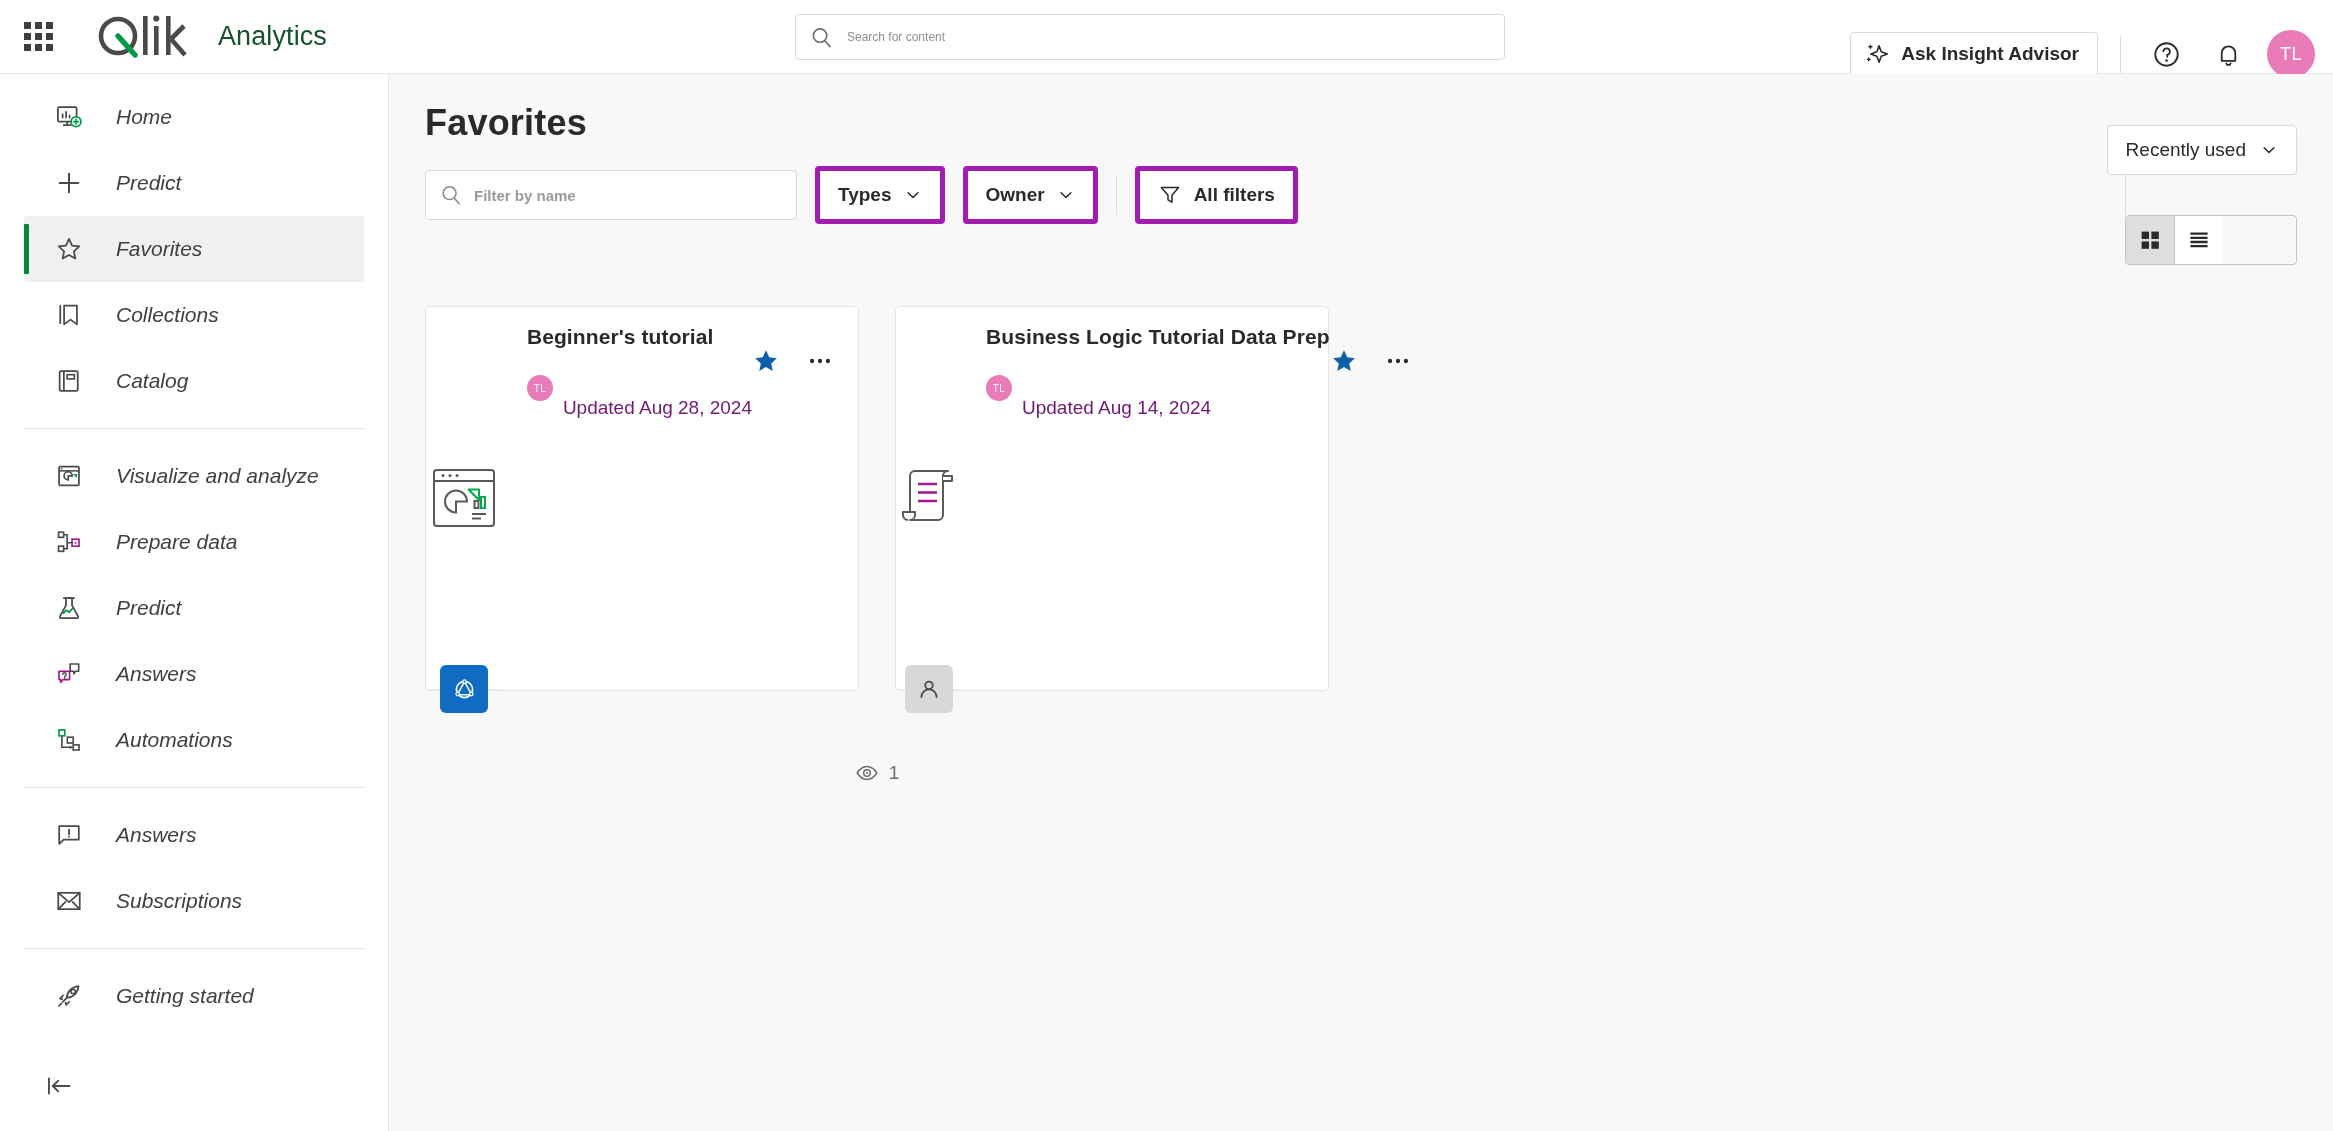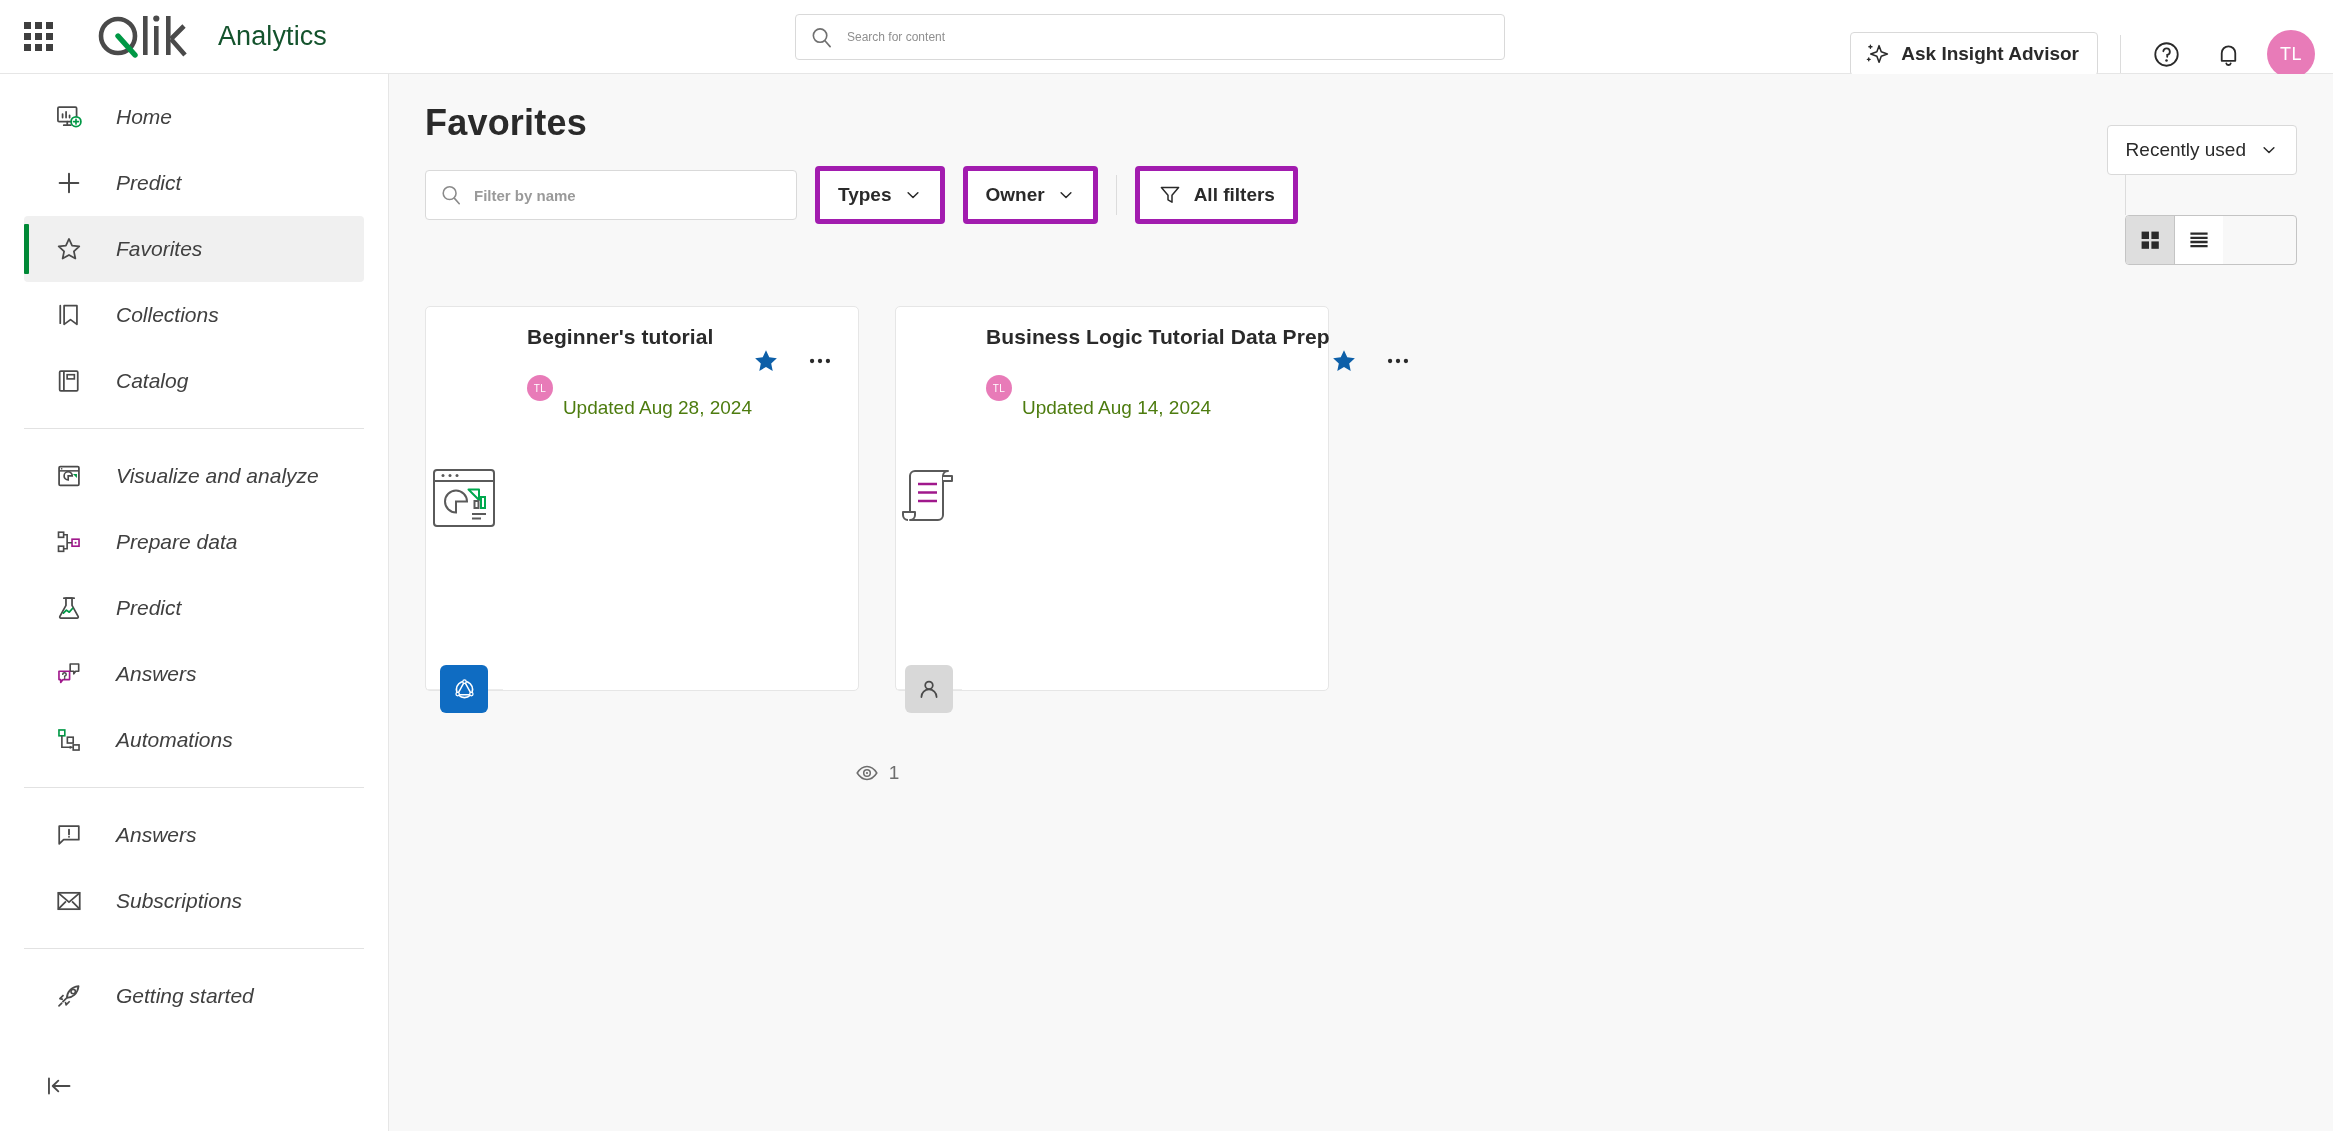--- a/index.html
+++ b/index.html
@@ -192,21 +192,21 @@
     font-size: 21px; font-weight: 700; color: #2a2a2a;
     white-space: nowrap; letter-spacing: .1px;
   }
   .card-sub { display: flex; align-items: center; gap: 10px; }
   .mini-avatar {
     width: 26px; height: 26px; border-radius: 50%;
     background: #e87bb8; color: #fff; font-size: 10px;
     display: flex; align-items: center; justify-content: center;
     letter-spacing: .3px;
   }
-  .card-date { font-size: 19px; color: #4d7c0f; margin-top: 40px; }
+  .card-date { font-size: 19px; color: #701a75; margin-top: 40px; }
   .card-actions {
     display: flex; align-items: center; gap: 26px; margin-top: 22px;
   }
   .act { cursor: pointer; display: flex; align-items: center; }
 
   .view-count {
     position: absolute; top: 687px; left: 36px;
     width: 904px; display: flex; align-items: center;
     justify-content: center; gap: 10px;
   }

